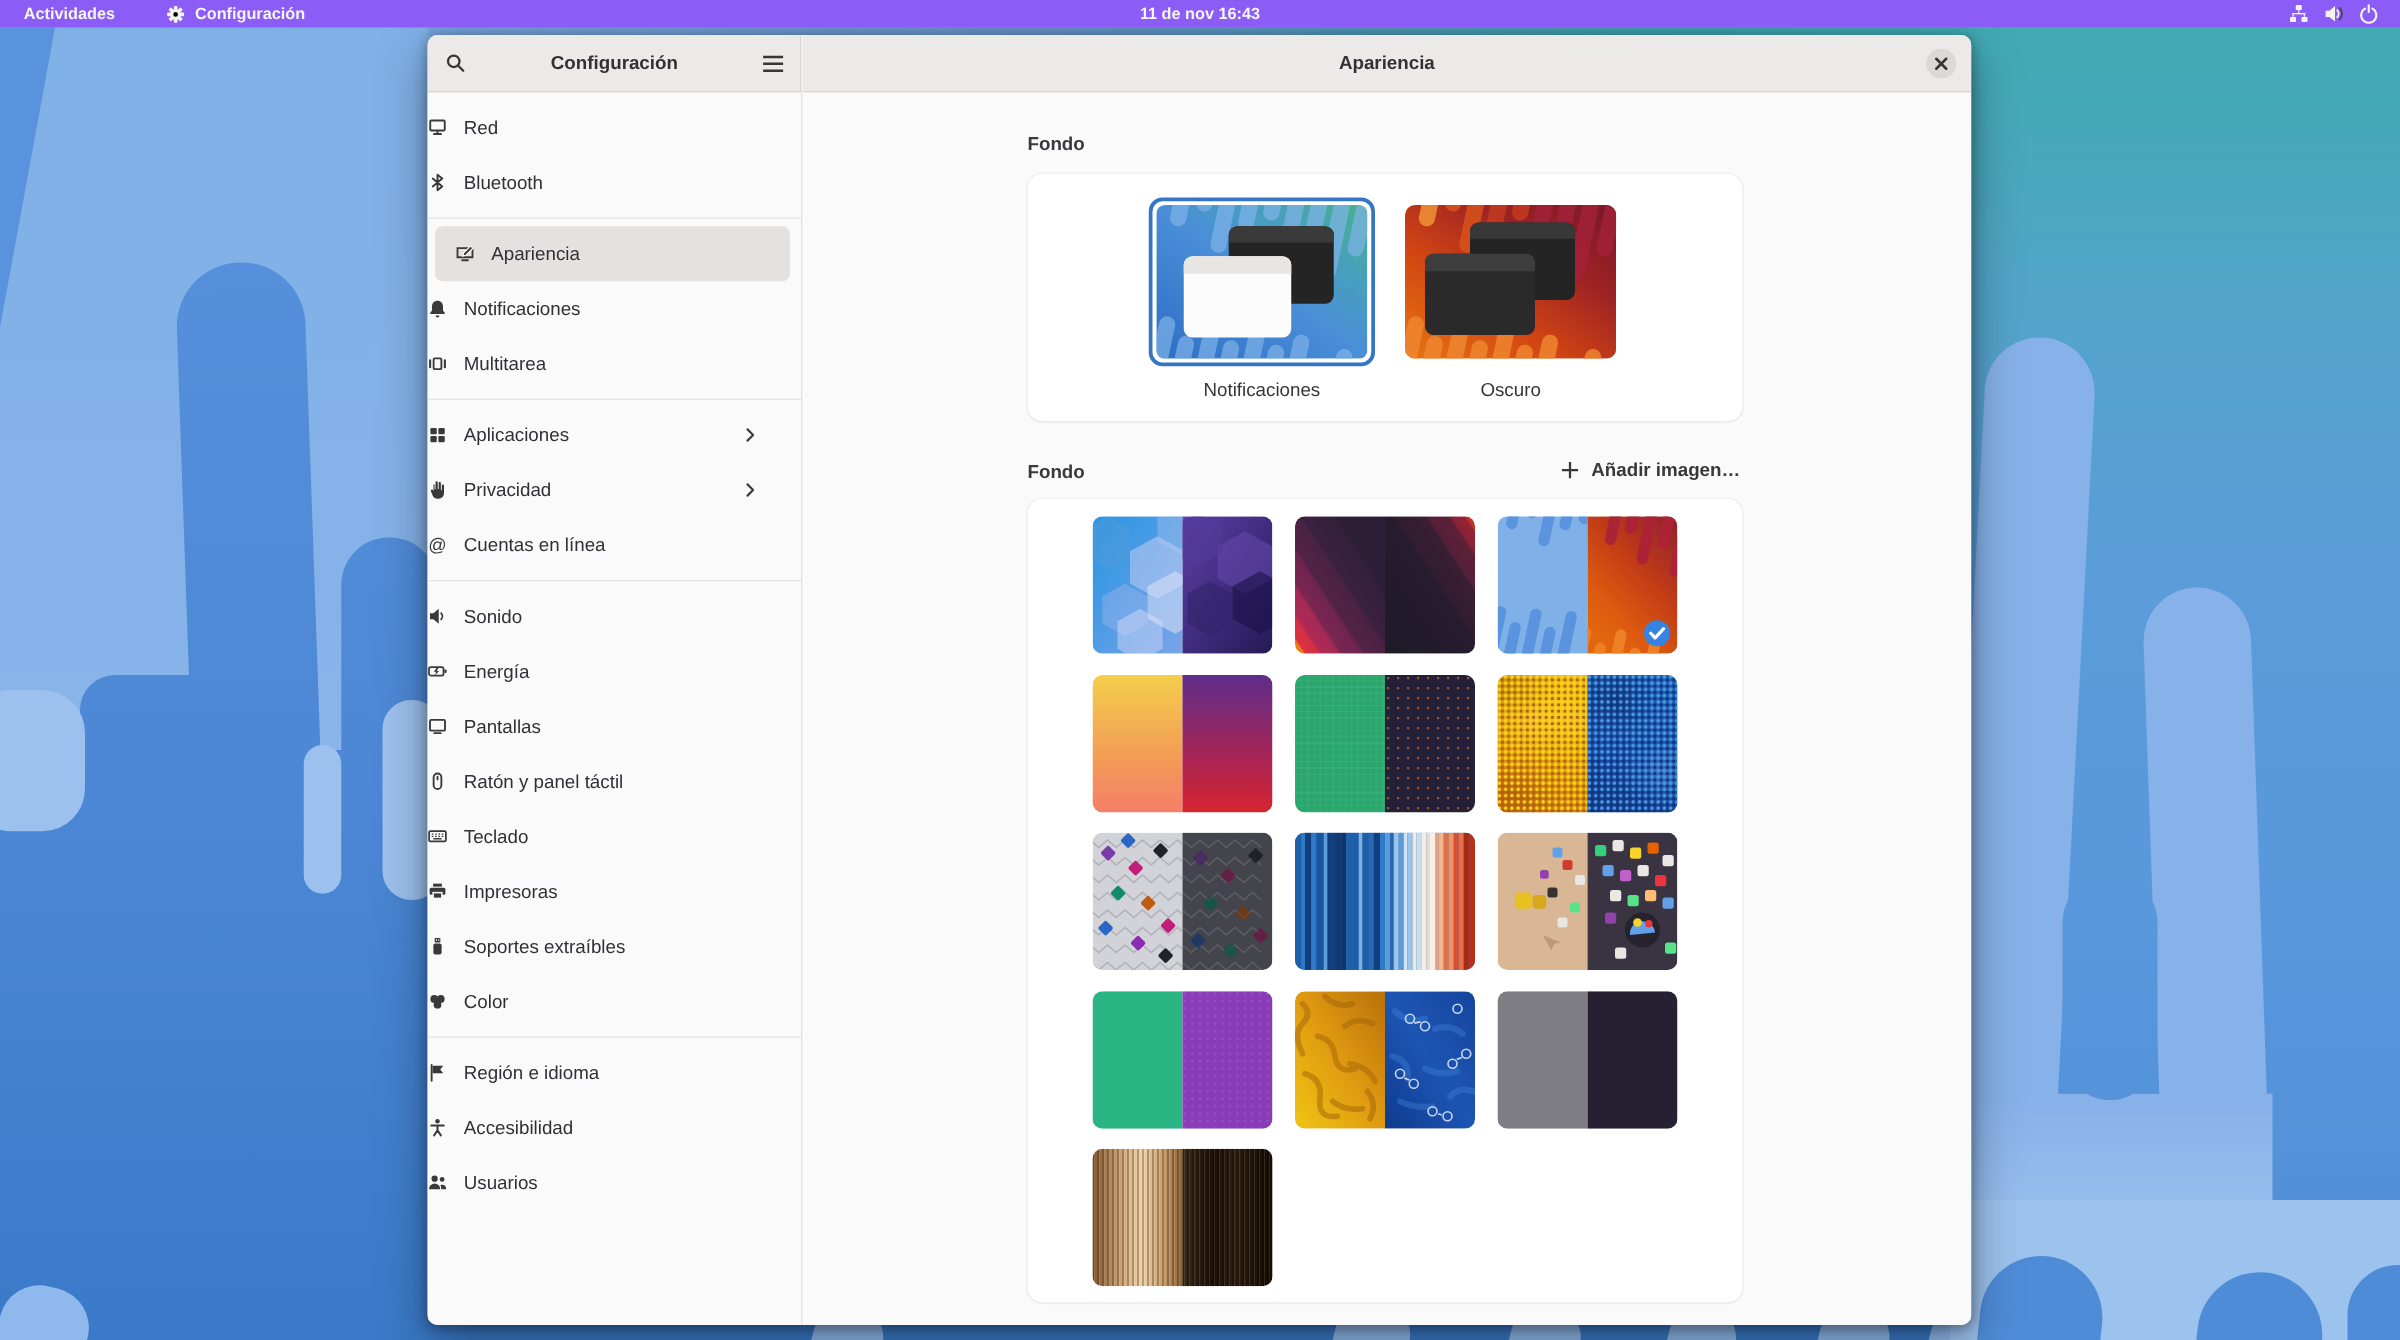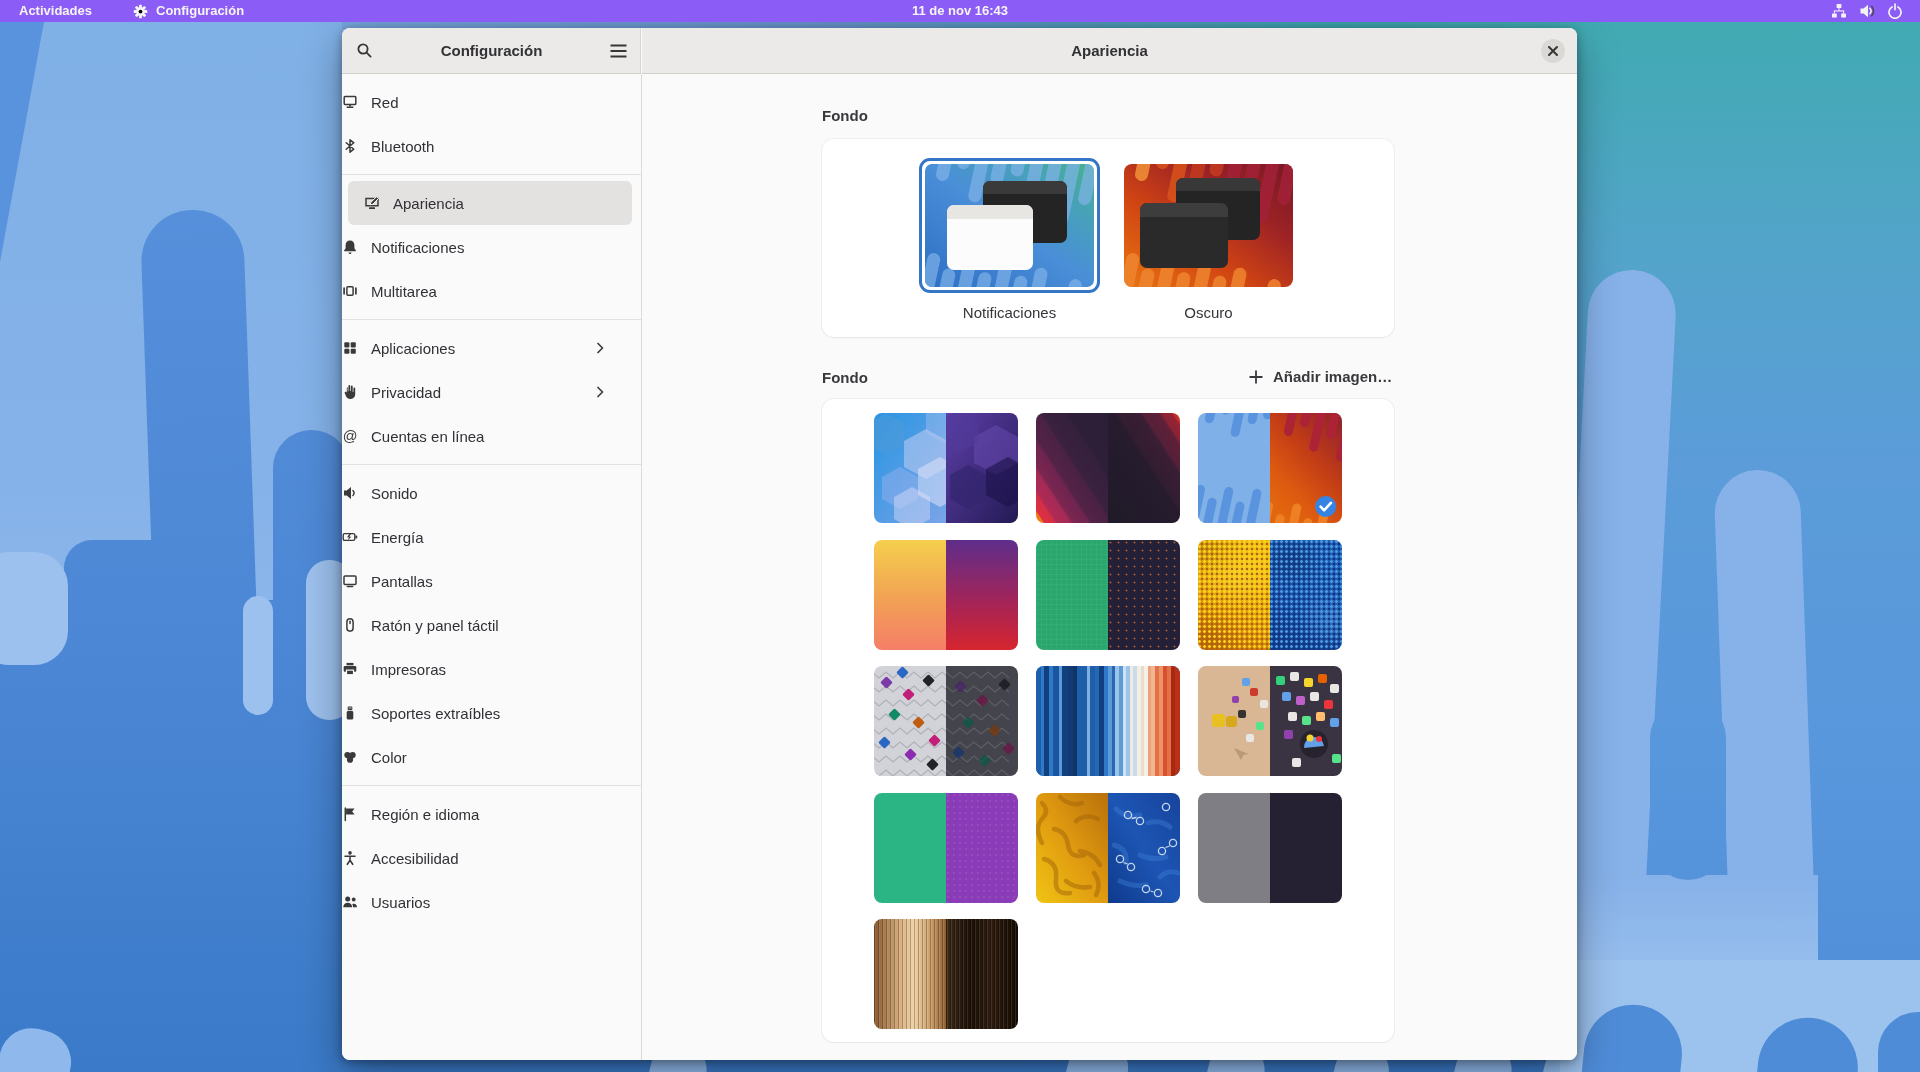--- a/index.html
+++ b/index.html
@@ -216,20 +216,24 @@
           <path d="M7.6 4.8 5 8.3h1.9L5.9 11.2l3.4-3.5H7.4L9 4.8z" fill="#3a3a3a"></path>
         </svg>Energía</div>
     <div class="row"><svg width="16" height="16" viewBox="0 0 16 16">
           <rect x="2" y="2.9" width="12" height="8.6" rx="1" fill="none" stroke="#3a3a3a" stroke-width="1.5"></rect>
           <path d="M5.4 13.5h5.2" stroke="#3a3a3a" stroke-width="1.5" stroke-linecap="round"></path>
         </svg>Pantallas</div>
     <div class="row"><svg width="16" height="16" viewBox="0 0 16 16">
           <rect x="4.9" y="1.8" width="6.2" height="12.4" rx="3.1" fill="none" stroke="#3a3a3a" stroke-width="1.5"></rect>
           <path d="M8 4.3v2.2" stroke="#3a3a3a" stroke-width="1.5" stroke-linecap="round"></path>
         </svg>Ratón y panel táctil</div>
+    <div class="row"><svg width="16" height="16" viewBox="0 0 16 16">
+          <rect x="1.3" y="3.9" width="13.4" height="8.2" rx="1" fill="none" stroke="#3a3a3a" stroke-width="1.4"></rect>
+          <path d="M3.4 6.3h1.3M6.1 6.3h1.3M8.7 6.3h1.3M11.4 6.3h1.3M3.4 8.1h1.3M6.1 8.1h1.3M8.7 8.1h1.3M11.4 8.1h1.3M4.7 10h6.6" stroke="#3a3a3a" stroke-width="1.1"></path>
+        </svg>Teclado</div>
     <div class="row"><svg width="16" height="16" viewBox="0 0 16 16" fill="#3a3a3a">
           <rect x="4.5" y="1.9" width="7" height="2.4"></rect>
           <rect x="1.7" y="5.1" width="12.6" height="5.6" rx="1.2"></rect>
           <rect x="4.5" y="9.1" width="7" height="4.6" stroke="#fbfafa" stroke-width="1.2"></rect>
         </svg>Impresoras</div>
     <div class="row"><svg width="16" height="16" viewBox="0 0 16 16" fill="#3a3a3a">
           <rect x="5.7" y="1.4" width="4.6" height="3.6" rx="0.6"></rect>
           <rect x="4.7" y="5.8" width="6.6" height="8.8" rx="1.6"></rect>
           <rect x="6.7" y="2.4" width="0.9" height="1.2" fill="#fbfafa"></rect>
           <rect x="8.5" y="2.4" width="0.9" height="1.2" fill="#fbfafa"></rect>

